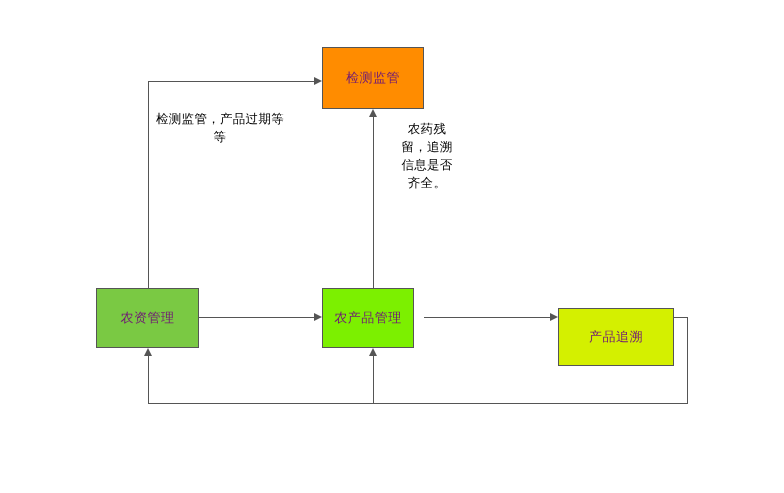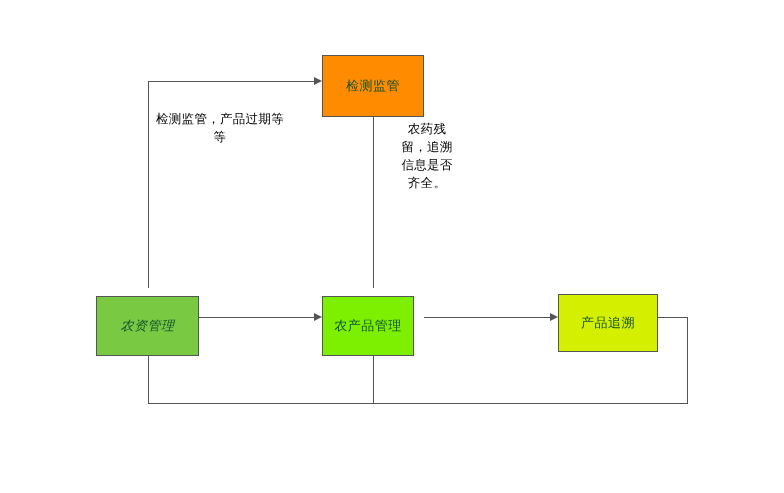--- a/index.html
+++ b/index.html
@@ -15,53 +15,51 @@
     font-family: "DejaVu Sans", "Liberation Sans", sans-serif;
     overflow: hidden;
   }
   .node {
     position: absolute;
     box-sizing: border-box;
     border: 1px solid #555555;
     display: flex;
     align-items: center;
     justify-content: center;
-    color: #14532d;
+    color: #701a75;
     font-size: 13px;
     letter-spacing: 0.5px;
     line-height: 1.2;
     white-space: nowrap;
-    margin-top: 8px;
   }
   .node-monitor {
     left: 322px;
     top: 47px;
     width: 102px;
     height: 62px;
     background: #ff8c00;
   }
   .node-agri-input {
     left: 96px;
     top: 288px;
     width: 103px;
     height: 60px;
     background: #7ac943;
-    font-style: italic;
   }
   .node-agri-product {
     left: 322px;
     top: 288px;
     width: 92px;
     height: 60px;
     background: #7cf000;
   }
   .node-traceability {
     left: 558px;
-    top: 286px;
-    width: 100px;
+    top: 308px;
+    width: 116px;
     height: 58px;
     background: #d4f000;
   }
 
   .edge {
     position: absolute;
     background: #555555;
   }
   .edge-h { height: 1px; }
   .edge-v { width: 1px; }

